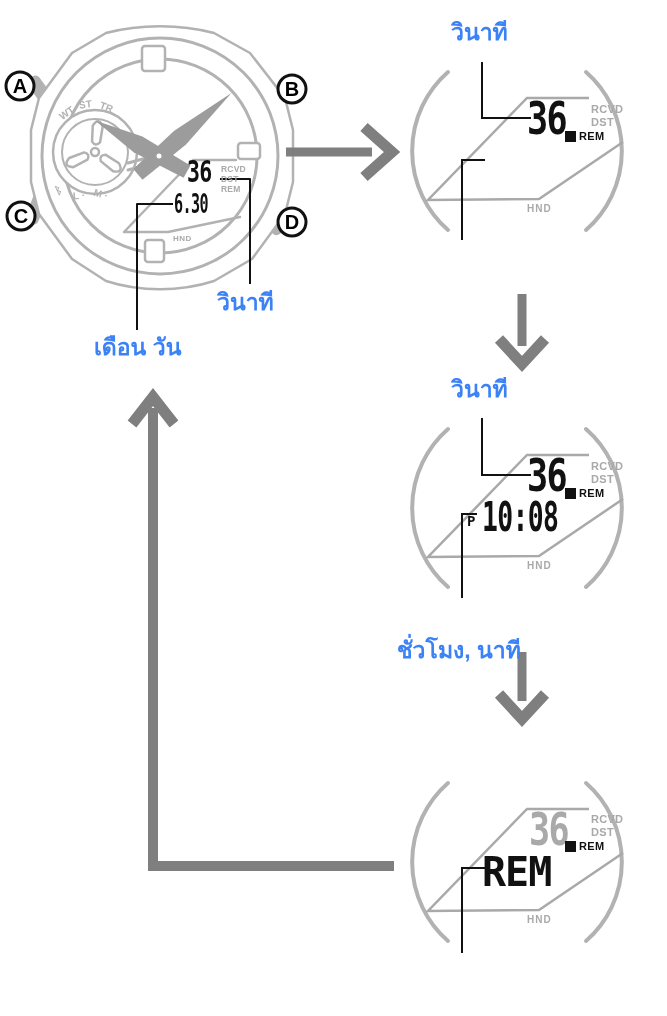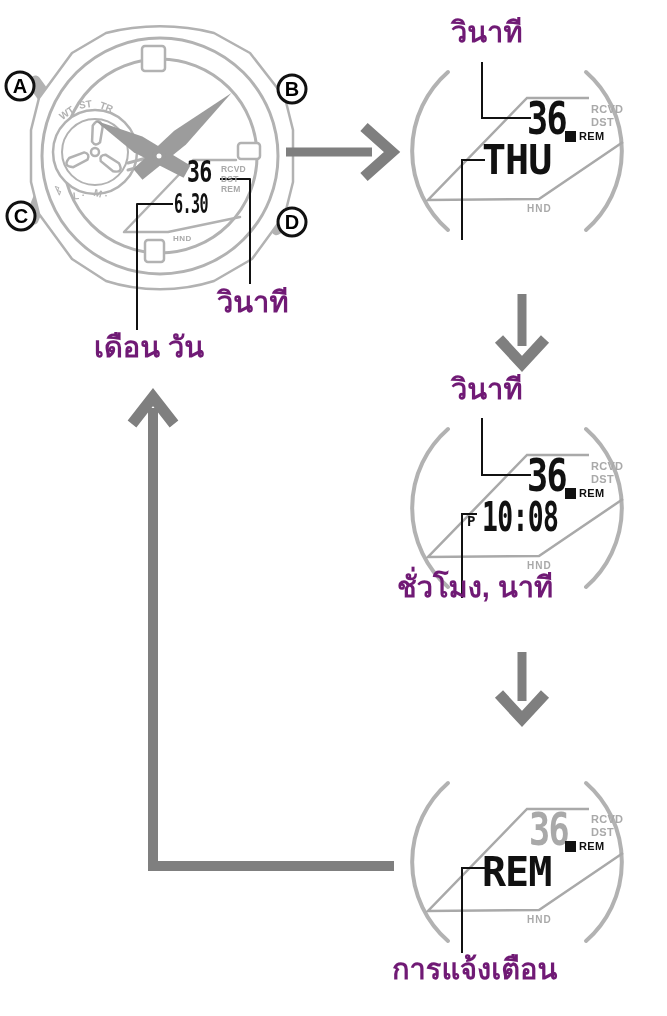--- a/index.html
+++ b/index.html
@@ -1,20 +1,20 @@
 <!DOCTYPE html>
 <html><head>
 <meta charset="utf-8">
 <style>
   html,body{margin:0;padding:0;background:#fff;}
   #canvas{position:relative;width:667px;height:1016px;background:#fff;overflow:hidden;
           font-family:"Liberation Sans",sans-serif;}
   #canvas svg{position:absolute;left:0;top:0;}
   .abs{position:absolute;line-height:1;white-space:nowrap;}
-  .thai{font-weight:bold;font-size:29px;color:#701a75;line-height:26px;}
+  .thai{font-weight:bold;font-size:23px;color:#3b82f6;line-height:26px;}
   .lcd{font-family:"DejaVu Sans Mono",monospace;font-weight:800;color:#111;
        transform-origin:left top;}
   .num-sec{font-size:44px;letter-spacing:-2px;transform:scaleX(.80);}
   .num-main{font-size:40px;letter-spacing:-1px;}
   .num-time{font-size:40px;letter-spacing:-1px;transform:scaleX(.66);}
   .num-gray{color:#a9a9a9;}
   .w-sec{font-size:30px;letter-spacing:-1px;transform:scaleX(.72);}
   .w-md{font-size:26px;letter-spacing:-1px;transform:scaleX(.58);}
   .pm{font-size:14px;}
   .ind{font-weight:800;font-size:11px;letter-spacing:.3px;color:#a9a9a9;line-height:13px;}
@@ -158,45 +158,43 @@
   <div class="abs thai" style="left:451px;top:19px;">วินาที</div>
   <div class="abs lcd num-sec" style="left:527px;top:97px;">36</div>
   <div class="abs" style="left:591px;top:103px;">
     <div class="ind">RCVD</div>
     <div class="ind">DST</div>
   </div>
   <div class="ind-row" style="left:565px;top:130px;">
     <span class="sq"></span>
       <span>REM</span>
   </div>
-  <div class="abs lcd num-main" style="left:482px;top:140px;">THU</div>
 
   <div class="abs hnd" style="left:527px;top:204px;">HND</div>
 
   <div class="abs thai" style="left:451px;top:376px;">วินาที</div>
   <div class="abs lcd num-sec" style="left:527px;top:454px;">36</div>
   <div class="abs" style="left:591px;top:460px;">
     <div class="ind">RCVD</div>
     <div class="ind">DST</div>
   </div>
   <div class="ind-row" style="left:565px;top:487px;">
     <span class="sq"></span>
       <span>REM</span>
   </div>
   <div class="abs lcd pm" style="left:467px;top:514px;">P</div>
   <div class="abs lcd num-time" style="left:482px;top:497px;">10:08</div>
   <div class="abs hnd" style="left:527px;top:561px;">HND</div>
-  <div class="abs thai" style="left:397px;top:574px;">ชั่วโมง, นาที</div>
+  <div class="abs thai" style="left:397px;top:637px;">ชั่วโมง, นาที</div>
 
   <div class="abs lcd num-sec num-gray" style="left:529px;top:808px;">36</div>
   <div class="abs" style="left:591px;top:813px;">
     <div class="ind">RCVD</div>
     <div class="ind">DST</div>
   </div>
   <div class="ind-row" style="left:565px;top:840px;">
     <span class="sq"></span>
       <span>REM</span>
   </div>
   <div class="abs lcd num-main" style="left:482px;top:852px;">REM</div>
   <div class="abs hnd" style="left:527px;top:915px;">HND</div>
-  <div class="abs thai" style="left:392px;top:956px;">การแจ้งเตือน</div>
 
 </div>
 
 </body></html>

